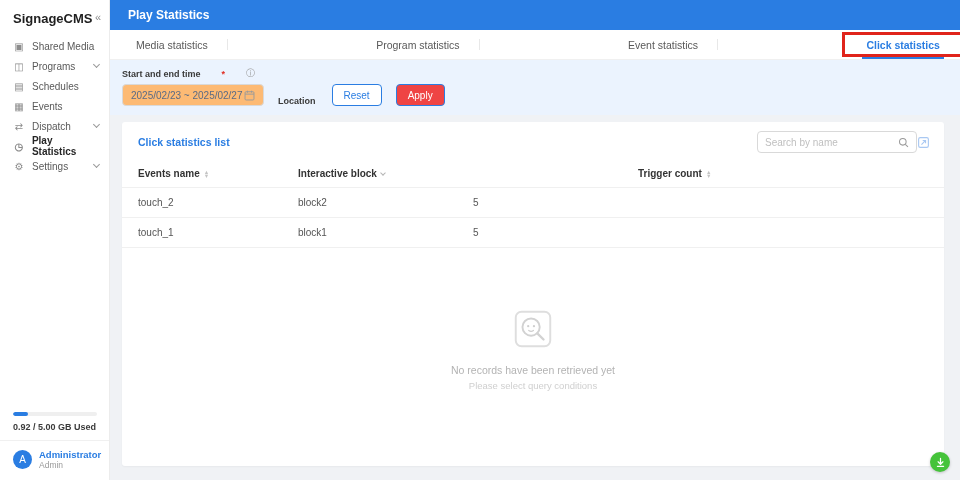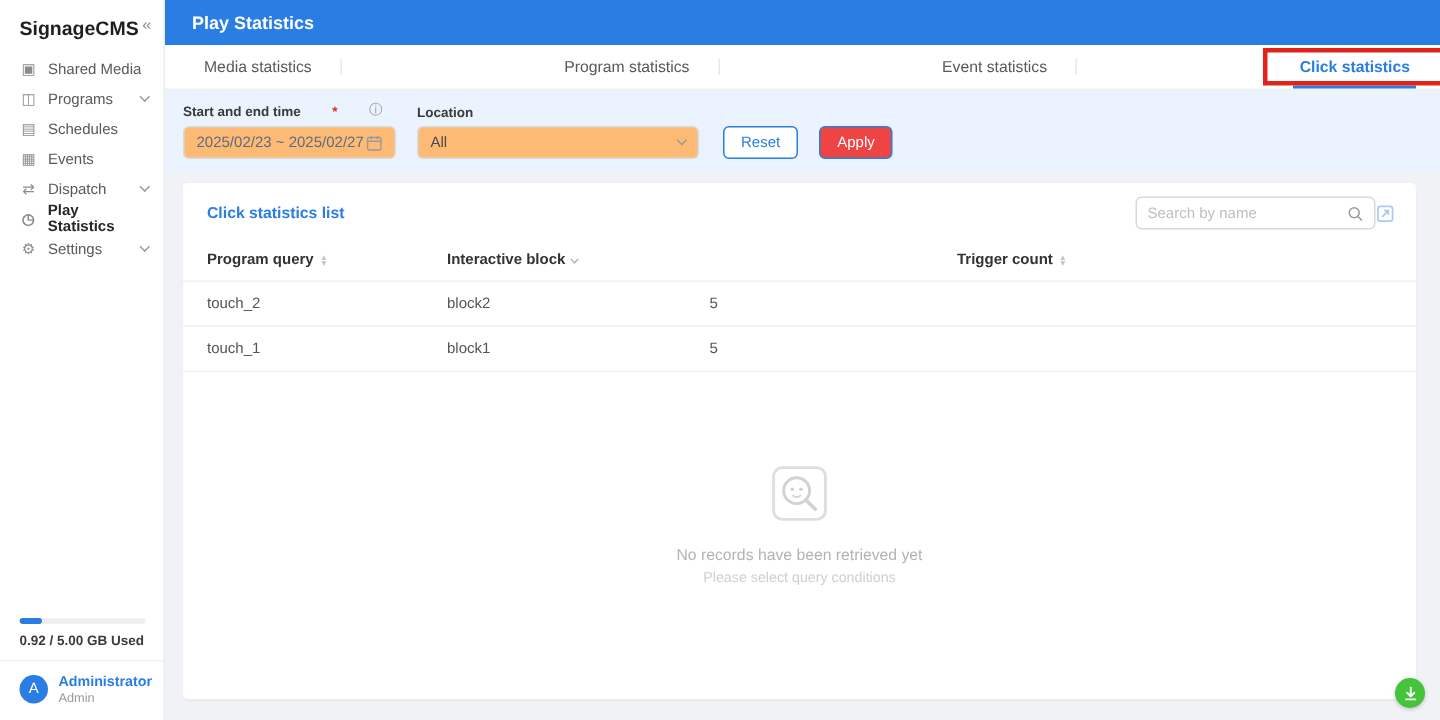--- a/index.html
+++ b/index.html
@@ -172,24 +172,20 @@
               <line x1="1.5" y1="6" x2="14.5" y2="6" stroke="#9a9a9a" stroke-width="1.4"></line>
               <line x1="5" y1="1" x2="5" y2="4" stroke="#9a9a9a" stroke-width="1.4"></line>
               <line x1="11" y1="1" x2="11" y2="4" stroke="#9a9a9a" stroke-width="1.4"></line>
             </svg>
         </div>
       </div>
       <div class="filter-group">
         <div class="filter-label">
           <span>Location</span>
         </div>
-        <div class="ctl select-ctl">
-          <span>All</span>
-          <span class="chev"></span>
-        </div>
       </div>
       <button class="btn btn-reset">Reset</button>
       <button class="btn btn-apply">Apply</button>
     </div>
 
     <div class="content">
       <div class="card">
         <div class="card-head">
           <span class="card-title">Click statistics list</span>
           <span class="card-tools">
@@ -204,21 +200,21 @@
               <svg width="13" height="13" viewBox="0 0 16 16">
                   <rect x="2" y="2" width="12" height="12" rx="2" fill="none" stroke="#a9c8f2" stroke-width="1.4"></rect>
                   <path d="M5.5 10.5 L10.5 5.5 M7 5.5 H10.5 V9" fill="none" stroke="#a9c8f2" stroke-width="1.4"></path>
                 </svg>
             </button>
           </span>
         </div>
 
         <div class="t-row t-head">
           <span class="c1 th">
-            <span>Program query</span>
+            <span>Events name</span>
             <span class="sorter">
                 <span>▲</span>
                 <span>▼</span>
               </span>
           </span>
           <span class="c2 th">
             <span>Interactive block</span>
             <span class="caret-down"></span>
           </span>
           <span class="c3"></span>

